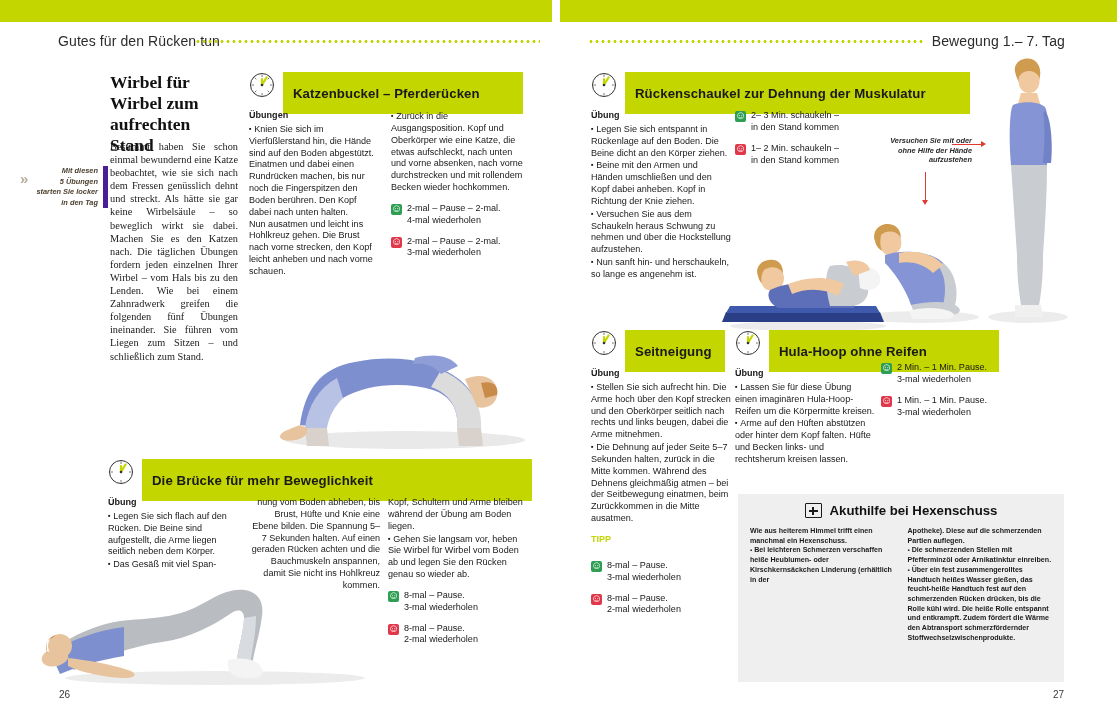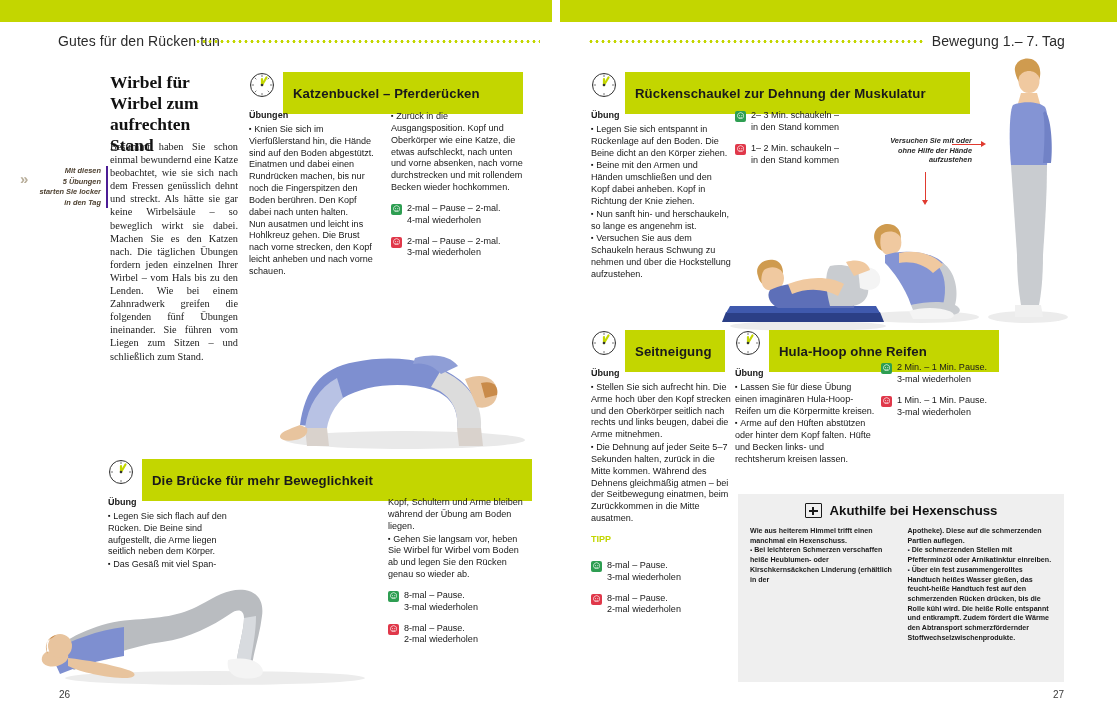--- a/index.html
+++ b/index.html
@@ -39,21 +39,21 @@
   
   .pageno { position: absolute; bottom: 20px; font-size: 10px; color: #3a3a3a; }
   .pageno-left { left: 59px; }
   .pageno-right { right: 53px; }
 
   
   .marginnote {
     position: absolute; left: 22px; top: 166px; width: 86px;
     text-align: right; font-size: 7.4px; line-height: 10.6px;
     font-style: italic; font-weight: bold; color: #4d4030;
-    border-right: 2px solid #4c1d95; padding-right: 5px;
+    border-right: 5px solid #4c1d95; padding-right: 5px;
   }
   .chev {
     position: absolute; left: 20px; top: 170px; font-size: 15px;
     color: #b8ae9a; letter-spacing: -4px; font-weight: bold;
   }
 
   
   .headline {
     position: absolute; left: 110px; top: 72px; width: 128px;
     font-family: "Liberation Serif", serif; font-weight: bold;
@@ -250,20 +250,23 @@
     </svg>
     <div class="bar" style="width:390px;">Die Brücke für mehr Beweglichkeit</div>
   </div>
 
   <div class="col" style="left:108px; top:497px; width:132px;">
     <span class="lbl">Übung</span>
     <p class="bullet">Legen Sie sich flach auf den Rücken. Die Beine sind aufgestellt, die Arme liegen seitlich neben dem Körper.</p>
     <p class="bullet">Das Gesäß mit viel Span-</p>
   </div>
 
+  <div class="col rtext" style="left:248px; top:497px; width:132px;">
+    <p>nung vom Boden abheben, bis Brust, Hüfte und Knie eine Ebene bilden. Die Spannung 5–7 Sekunden halten. Auf einen geraden Rücken achten und die Bauchmuskeln anspannen, damit Sie nicht ins Hohlkreuz kommen.</p>
+  </div>
 
   <div class="col" style="left:388px; top:497px; width:142px;">
     <p>Kopf, Schultern und Arme bleiben während der Übung am Boden liegen.</p>
     <p class="bullet">Gehen Sie langsam vor, heben Sie Wirbel für Wirbel vom Boden ab und legen Sie den Rücken genau so wieder ab.</p>
     <div class="rep">
       <span class="face green"></span>
       <span class="reptext">8-mal – Pause.
 3-mal wiederholen</span>
     </div>
     <div class="rep">
@@ -304,22 +307,22 @@
       <line x1="13" y1="13" x2="13" y2="7" stroke="#c3d600" stroke-width="2.2" stroke-linecap="round"></line>
       <circle cx="13" cy="13" r="1.3" fill="#333"></circle>
     </svg>
     <div class="bar" style="width:345px;">Rückenschaukel zur Dehnung der Muskulatur</div>
   </div>
 
   <div class="col" style="left:591px; top:110px; width:140px;">
     <span class="lbl">Übung</span>
     <p class="bullet">Legen Sie sich entspannt in Rückenlage auf den Boden. Die Beine dicht an den Körper ziehen.</p>
     <p class="bullet">Beine mit den Armen und Händen umschließen und den Kopf dabei anheben. Kopf in Richtung der Knie ziehen.</p>
+    <p class="bullet">Versuchen Sie aus dem Schaukeln heraus Schwung zu nehmen und über die Hockstellung aufzustehen.</p>
     <p class="bullet">Nun sanft hin- und herschaukeln, so lange es angenehm ist.</p>
-    <p class="bullet">Versuchen Sie aus dem Schaukeln heraus Schwung zu nehmen und über die Hockstellung aufzustehen.</p>
   </div>
 
   <div class="col" style="left:735px; top:110px; width:148px;">
     <div class="rep" style="margin-top:0;">
       <span class="face green"></span>
       <span class="reptext">2– 3 Min. schaukeln –
 in den Stand kommen</span>
     </div>
     <div class="rep">
       <span class="face red"></span>

